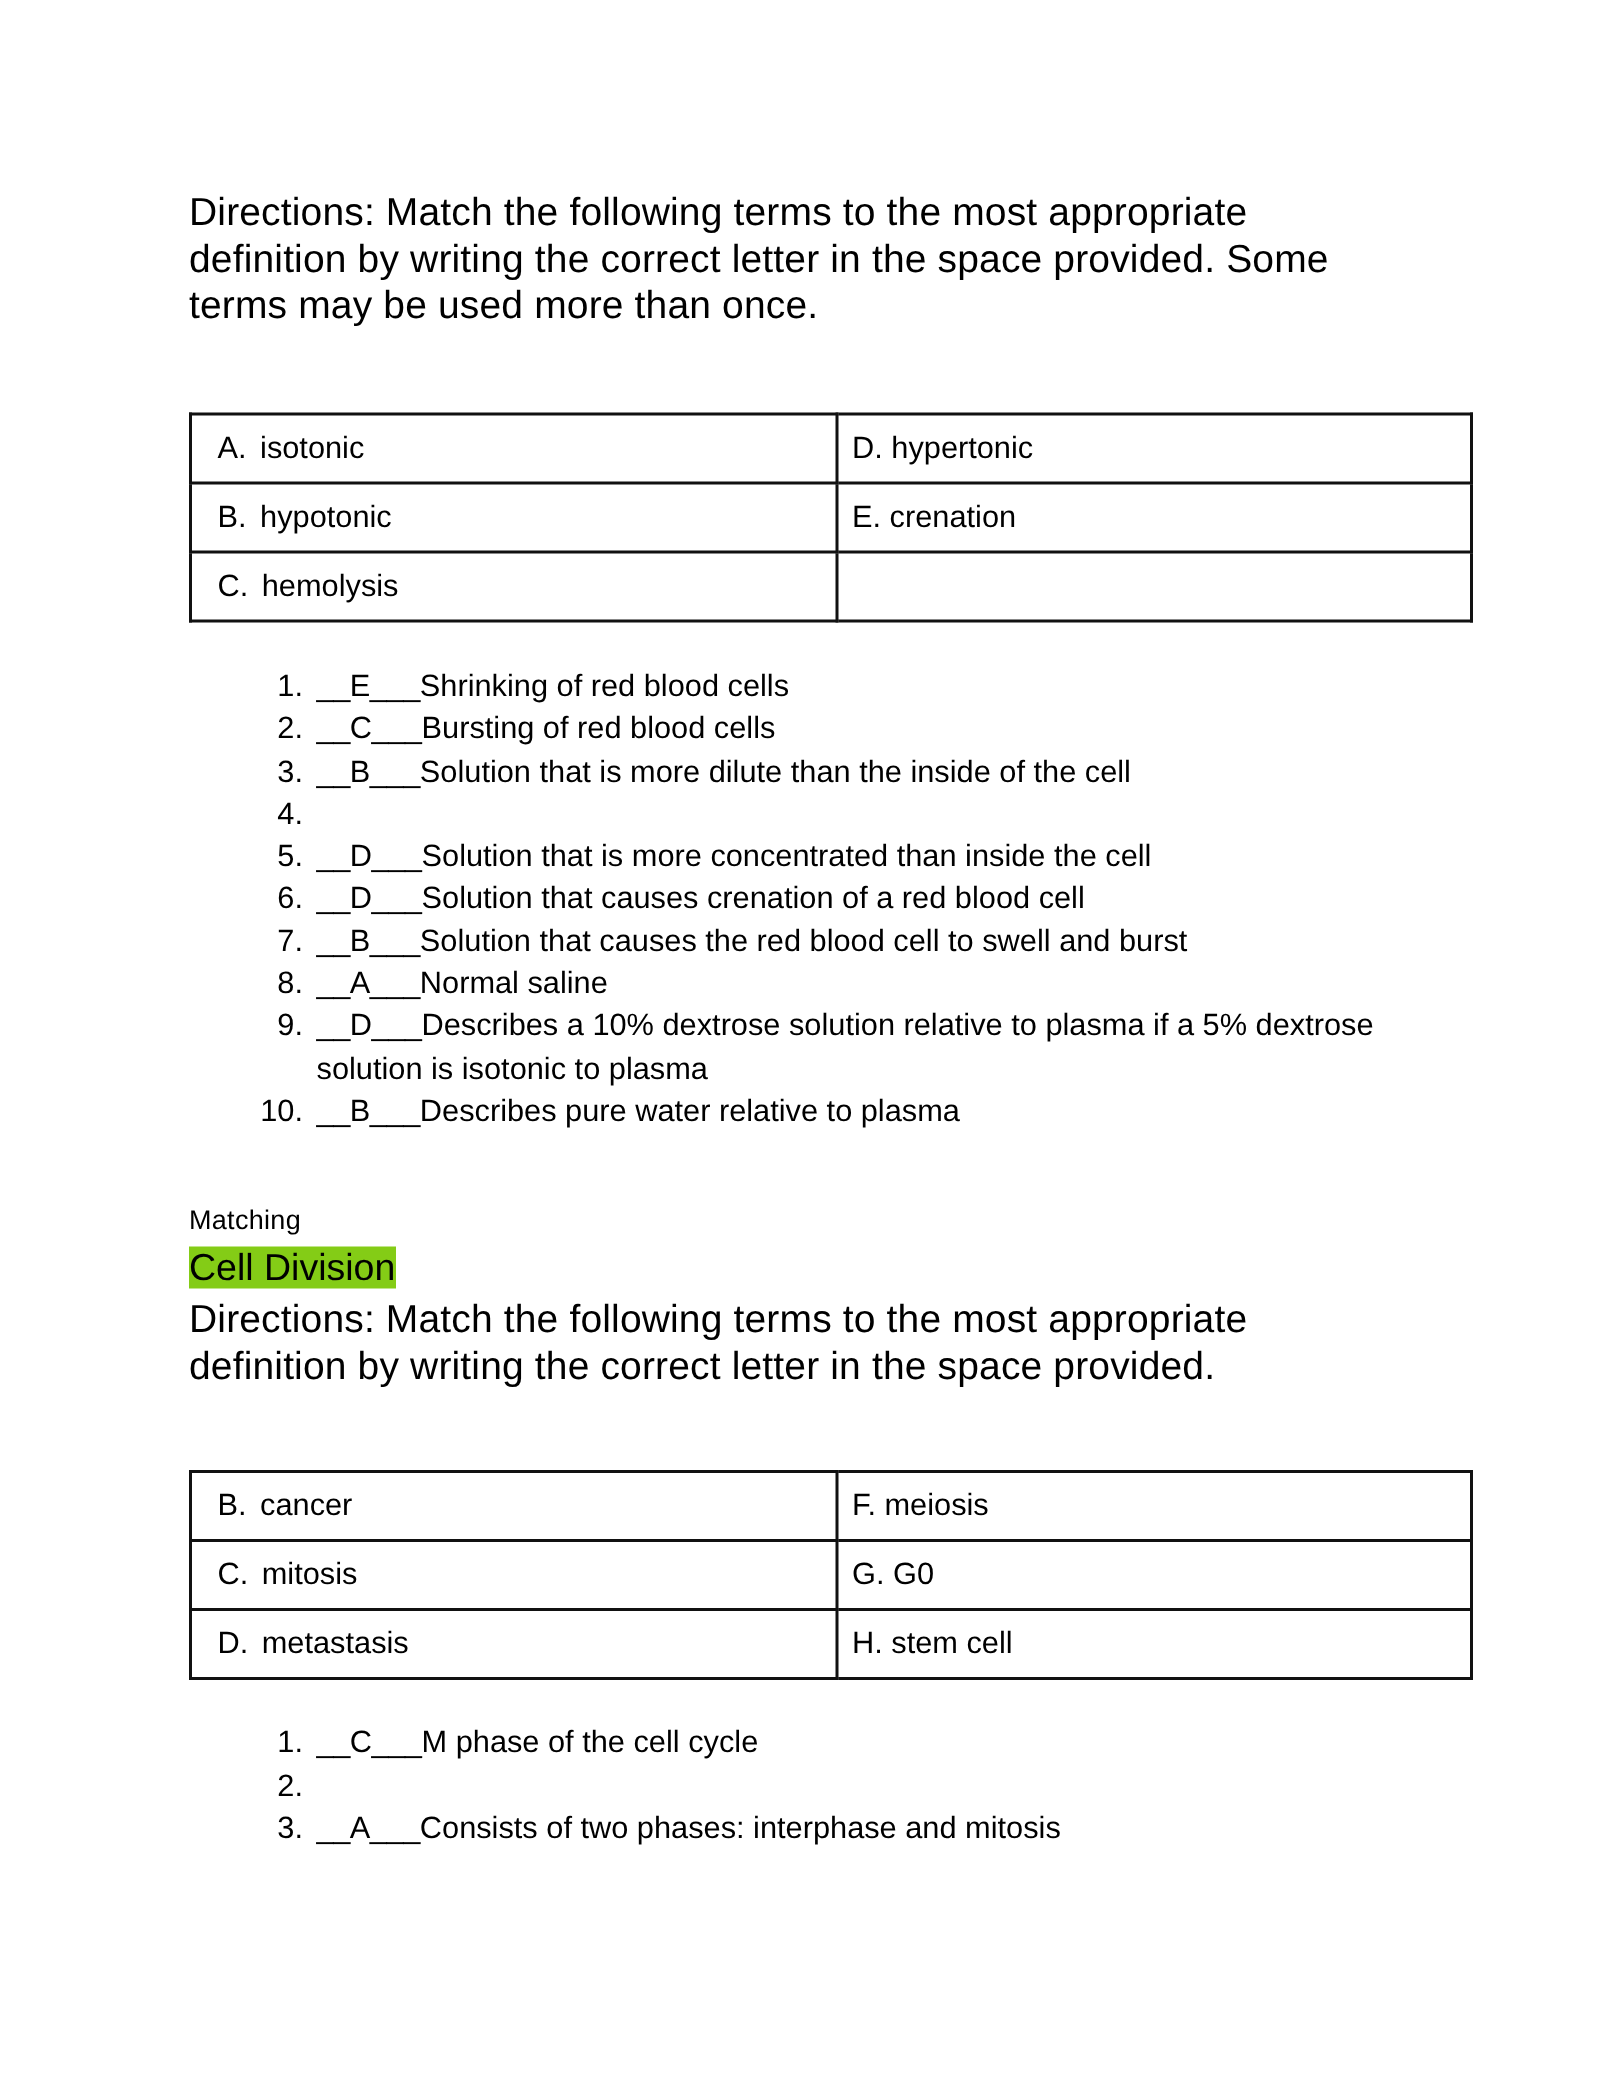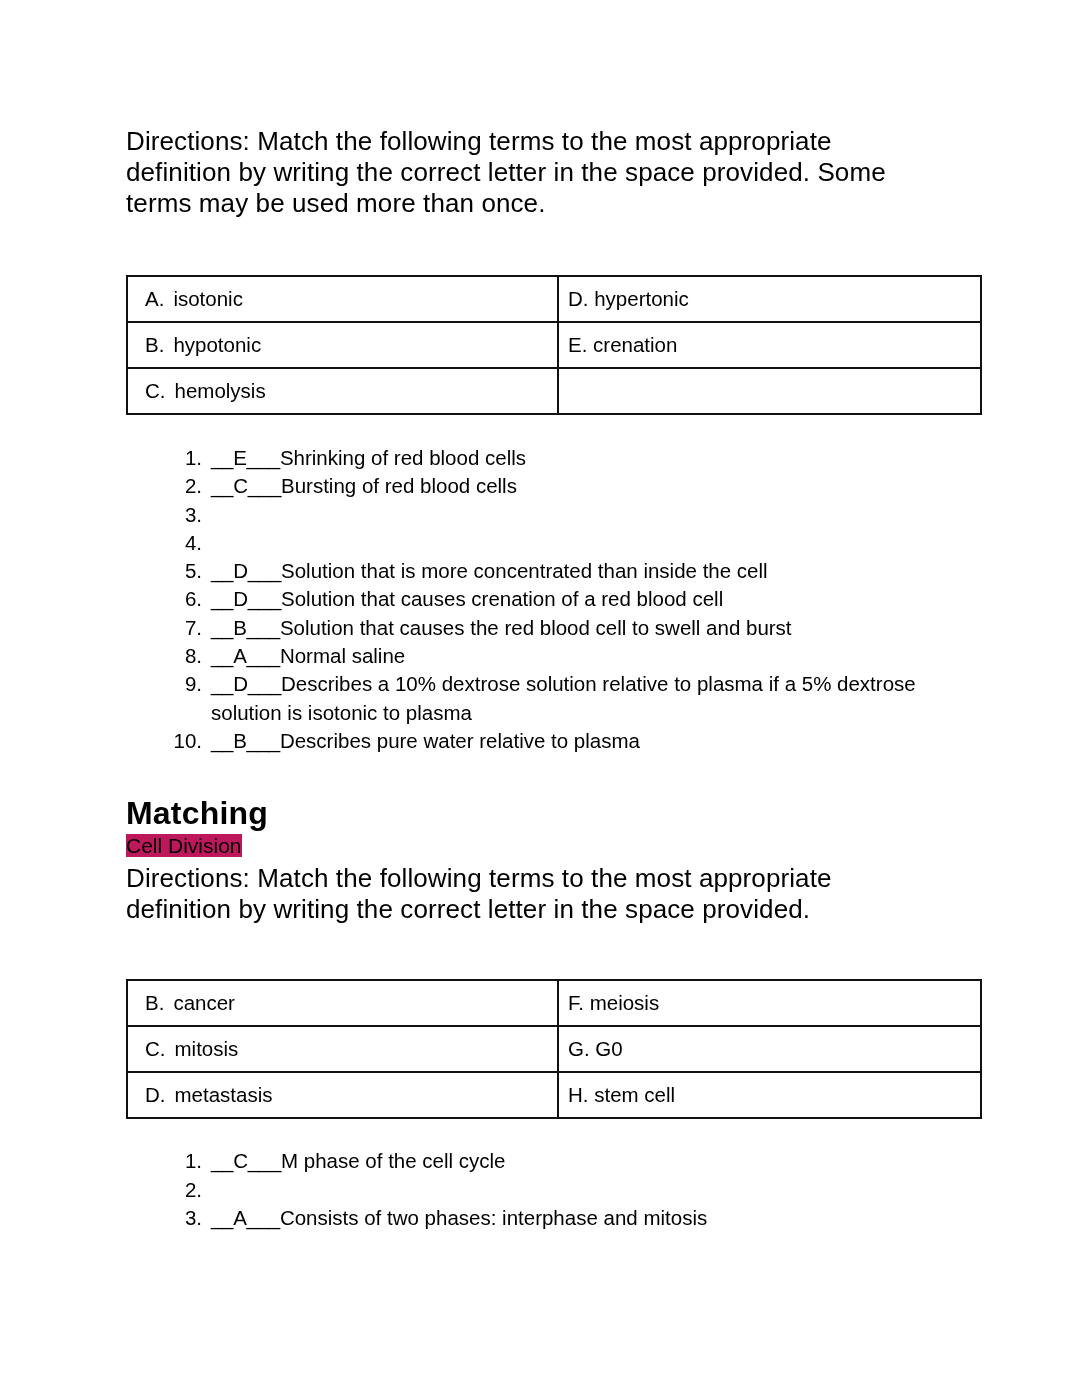--- a/index.html
+++ b/index.html
@@ -25,31 +25,31 @@
   
   .para {
     font-size: 26px;
     line-height: 31px;
     letter-spacing: 0.1px;
     margin: 0;
     max-width: 800px;
   }
 
   .section-heading {
-    font-size: 32px;
+    font-size: 18px;
     line-height: 34px;
-    font-weight: bold;
+    font-weight: normal;
     margin: 0;
     letter-spacing: 0.2px;
   }
 
   .highlighted {
     display: inline;
-    background: #be185d;
-    font-size: 21px;
+    background: #84cc16;
+    font-size: 25px;
     line-height: 31px;
   }
   .highlight-line {
     margin: 0;
     line-height: 31px;
   }
 
   
   .term-table {
     border-collapse: collapse;
@@ -145,20 +145,21 @@
     <li>
       <span class="num">1.</span>
       <span class="body"><span class="blank">__E___</span><span>Shrinking of red blood cells</span></span>
     </li>
     <li>
       <span class="num">2.</span>
       <span class="body"><span class="blank">__C___</span><span>Bursting of red blood cells</span></span>
     </li>
     <li>
       <span class="num">3.</span>
+      <span class="body"><span class="blank">__B___</span><span>Solution that is more dilute than the inside of the cell</span></span>
     </li>
     <li>
       <span class="num">4.</span>
     </li>
     <li>
       <span class="num">5.</span>
       <span class="body"><span class="blank">__D___</span><span>Solution that is more concentrated than inside the cell</span></span>
     </li>
     <li>
       <span class="num">6.</span>

